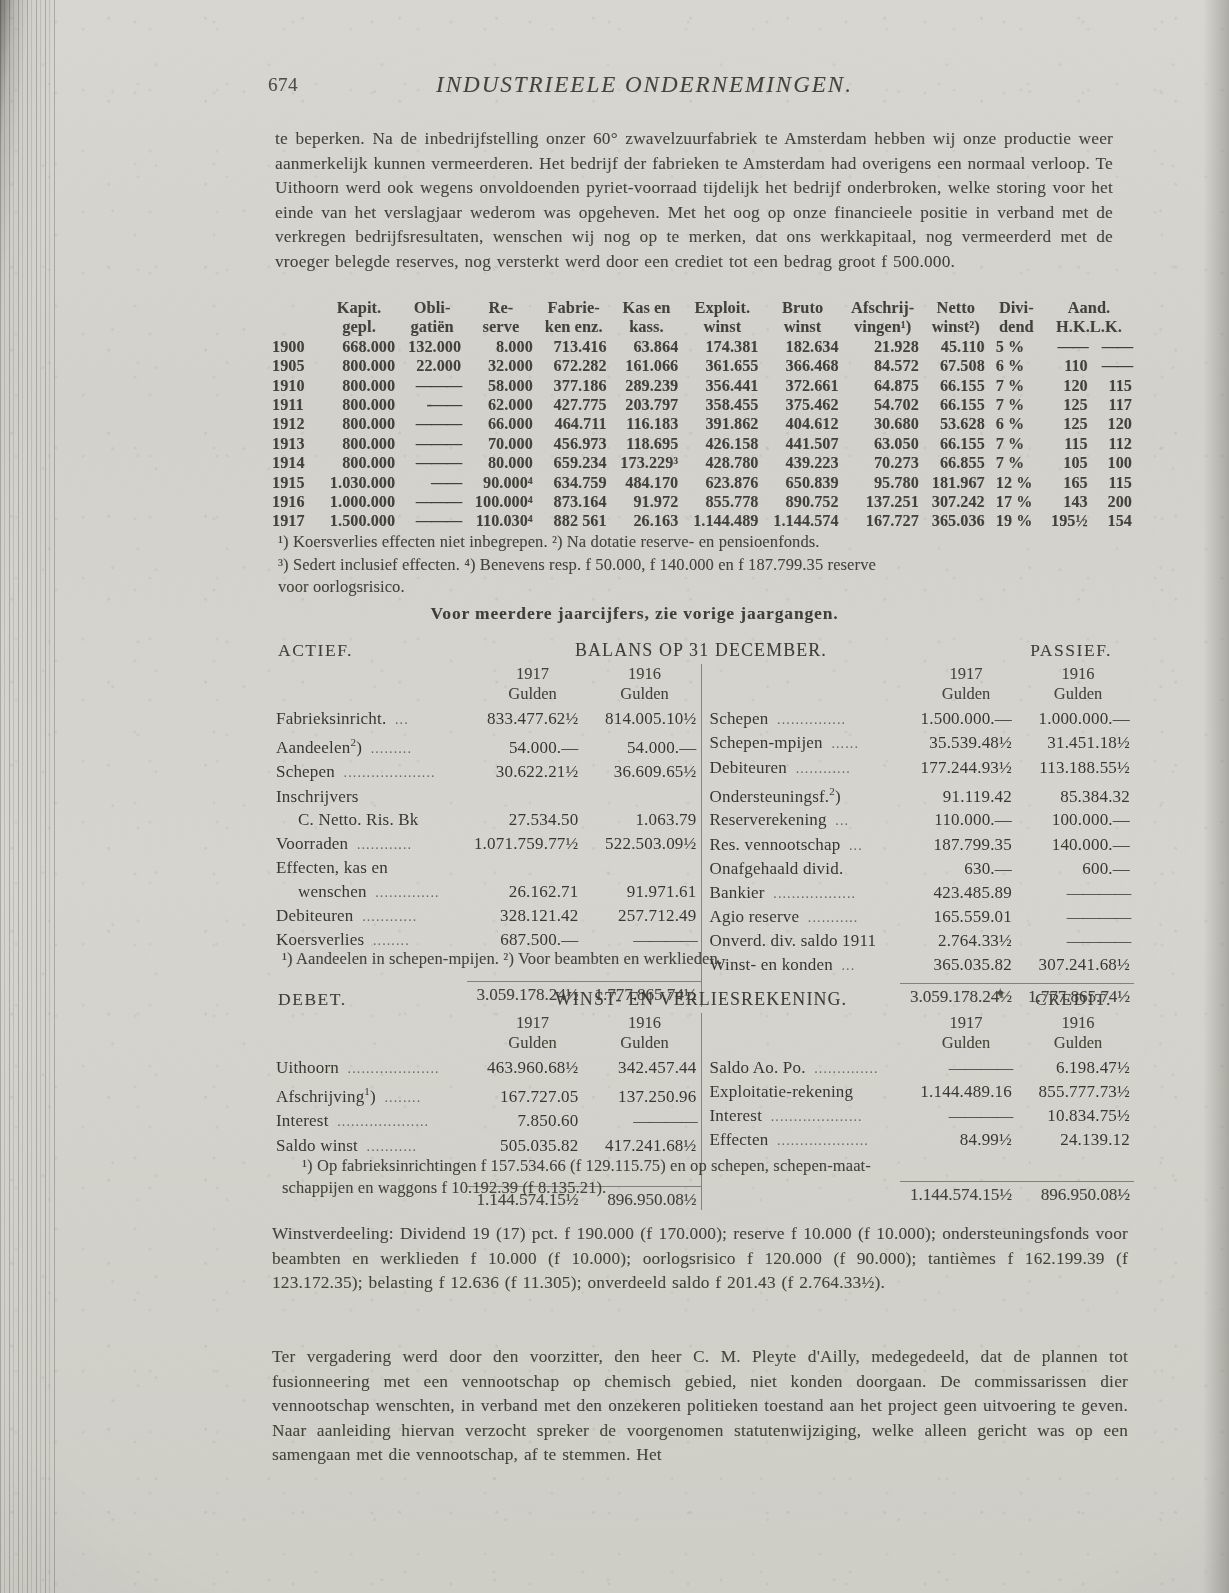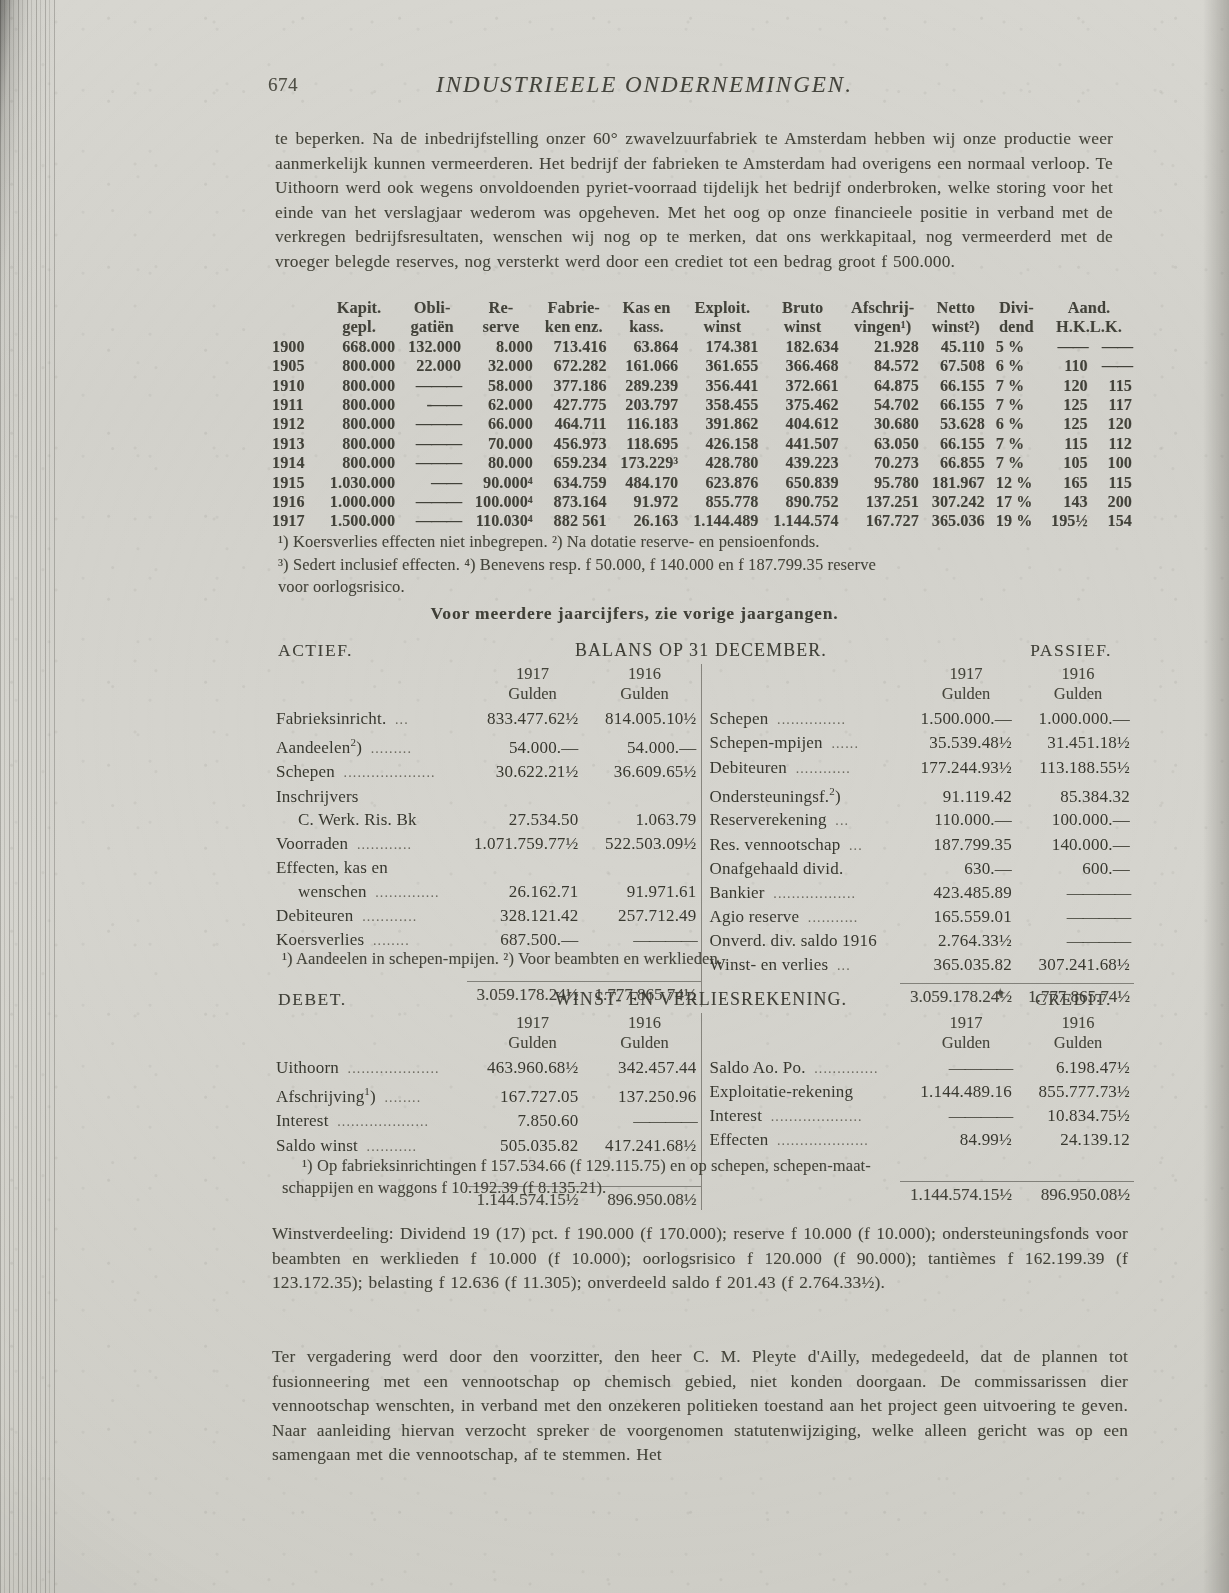--- a/index.html
+++ b/index.html
@@ -517,21 +517,21 @@
                 <span class="lbl"><span class="t">Schepen</span><span class="leader"> ....................</span></span>
                 <span class="v1">30.622.21½</span>
                 <span class="v2">36.609.65½</span>
               </div>
               <div class="row nolead">
                 <span class="lbl"><span class="t">Inschrijvers</span></span>
                 <span class="v1"></span>
                 <span class="v2"></span>
               </div>
               <div class="row indent nolead">
-                <span class="lbl"><span class="t">C. Werk. Ris. Bk</span></span>
+                <span class="lbl"><span class="t">C. Netto. Ris. Bk</span></span>
                 <span class="v1">27.534.50</span>
                 <span class="v2">1.063.79</span>
               </div>
               <div class="row">
                 <span class="lbl"><span class="t">Voorraden</span><span class="leader"> ............</span></span>
                 <span class="v1">1.071.759.77½</span>
                 <span class="v2">522.503.09½</span>
               </div>
               <div class="row nolead">
                 <span class="lbl"><span class="t">Effecten, kas en</span></span>
@@ -612,26 +612,26 @@
                 <span class="lbl"><span class="t">Bankier</span><span class="leader"> ..................</span></span>
                 <span class="v1">423.485.89</span>
                 <span class="v2"><span class="vdash">————</span></span>
               </div>
               <div class="row">
                 <span class="lbl"><span class="t">Agio reserve</span><span class="leader"> ...........</span></span>
                 <span class="v1">165.559.01</span>
                 <span class="v2"><span class="vdash">————</span></span>
               </div>
               <div class="row nolead">
-                <span class="lbl"><span class="t">Onverd. div. saldo 1916</span></span>
+                <span class="lbl"><span class="t">Onverd. div. saldo 1911</span></span>
                 <span class="v1">2.764.33½</span>
                 <span class="v2"><span class="vdash">————</span></span>
               </div>
               <div class="row">
-                <span class="lbl"><span class="t">Winst- en verlies</span><span class="leader"> ...</span></span>
+                <span class="lbl"><span class="t">Winst- en konden</span><span class="leader"> ...</span></span>
                 <span class="v1">365.035.82</span>
                 <span class="v2">307.241.68½</span>
               </div>
             </div>
           <div class="totals ink">
             <span class="lbl"></span>
             <span class="v1">3.059.178.24½</span>
             <span class="v2">1.777.865.74½</span>
           </div>
         </div>

